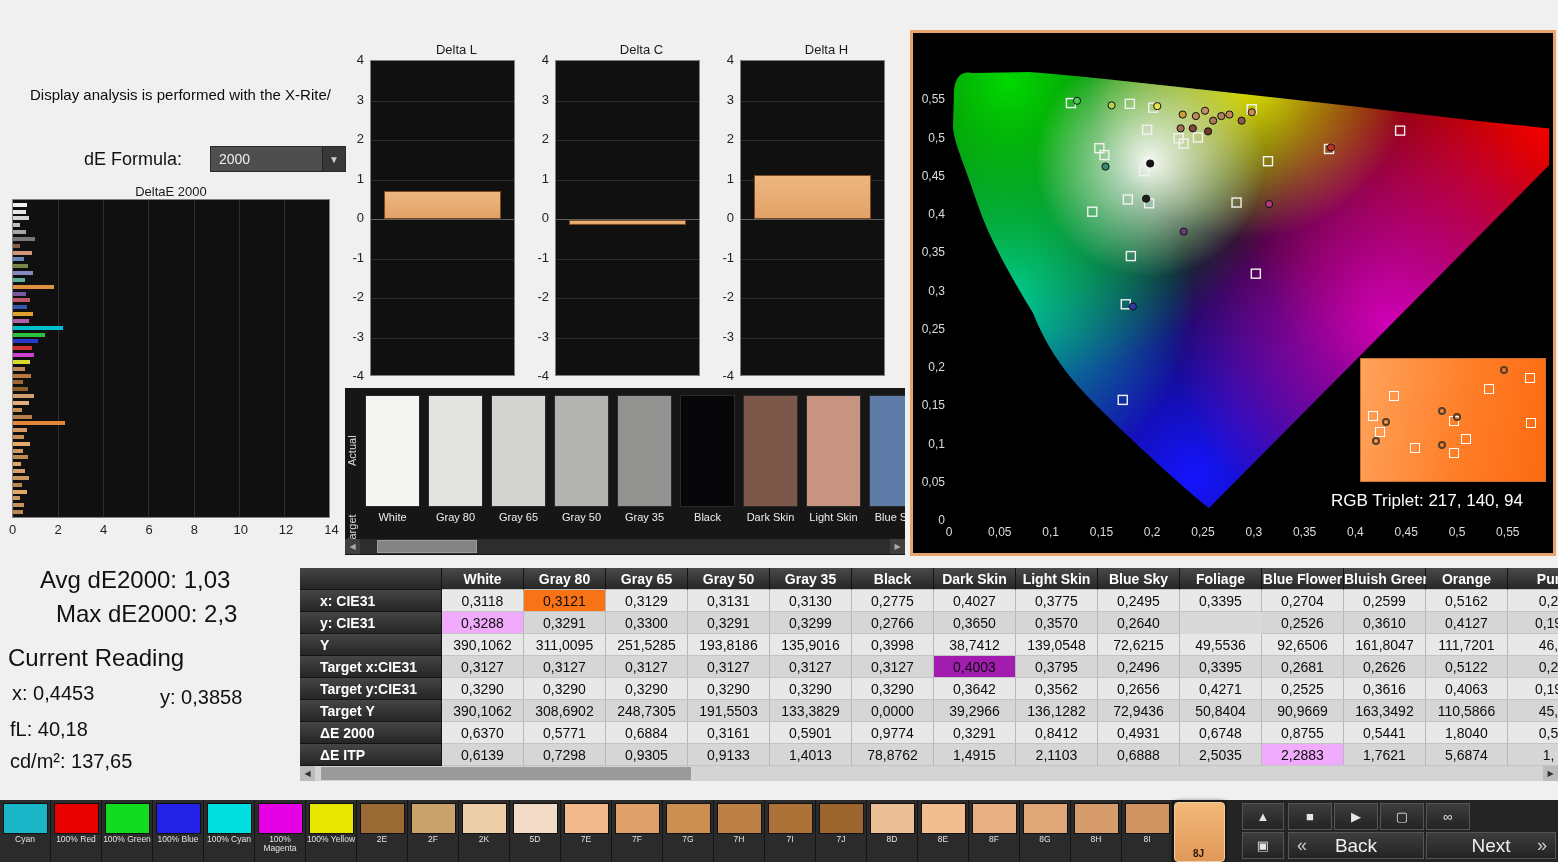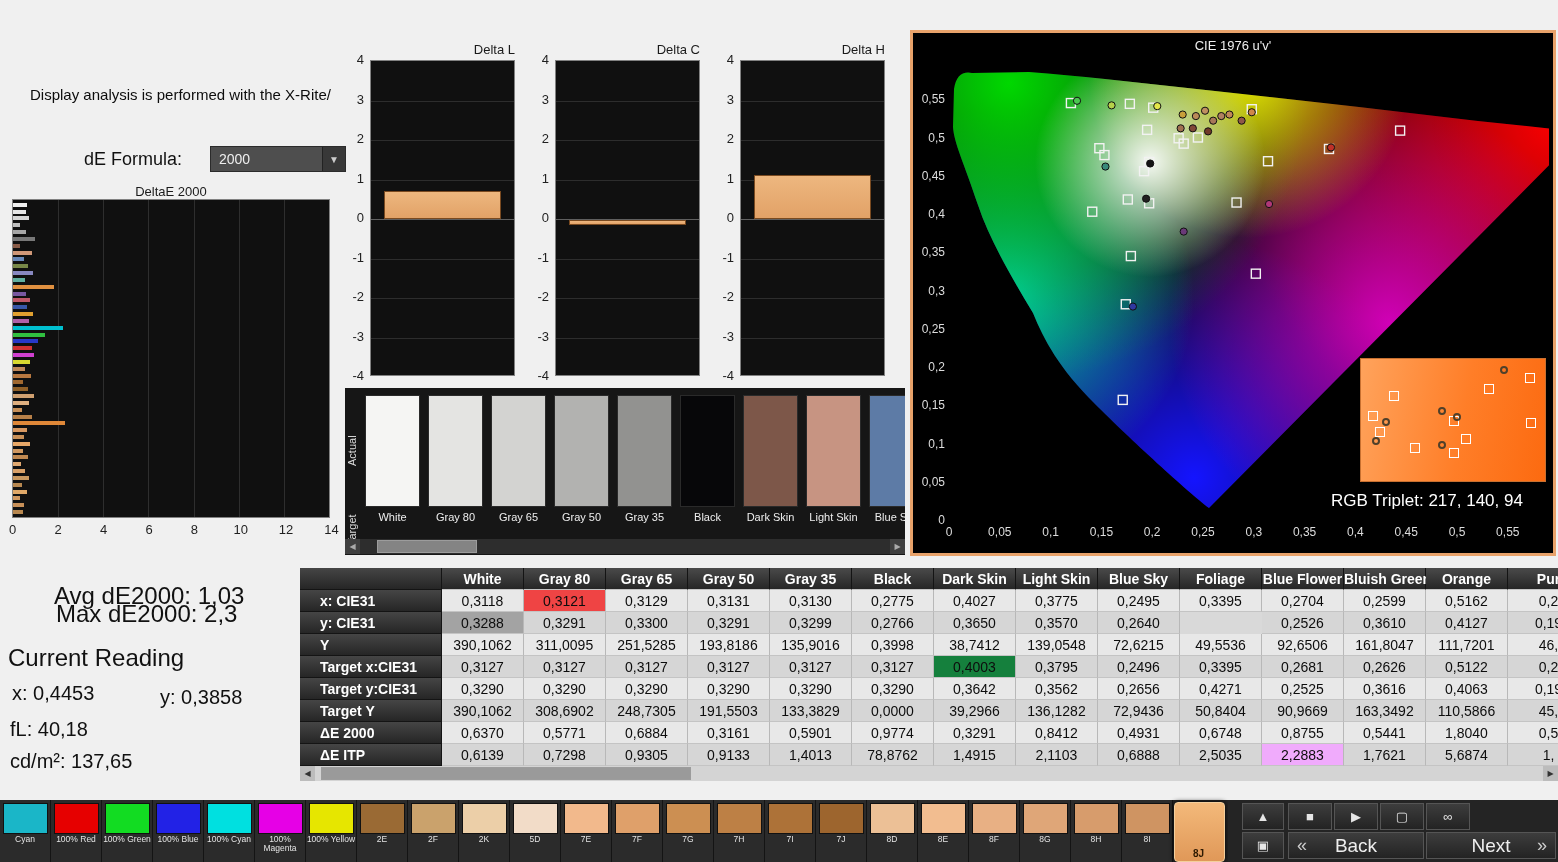--- a/index.html
+++ b/index.html
@@ -9,21 +9,21 @@
   .page-title{left:8px;top:26px;font-size:31px;color:#0b0b0b;}
   .desc{left:30px;top:84px;font-size:15px;line-height:21px;color:#0d0d0d;}
   .formula-label{left:84px;top:149px;font-size:18px;}
   .dd{left:210px;top:146px;width:136px;height:26px;background:#4e4e4e;border:1px solid #2b2b2b;
       color:#eee;font-size:14px;display:flex;align-items:center;box-sizing:border-box;cursor:default;}
   .dd .val{flex:1;padding-left:8px;}
   .dd .dd-arrow{width:22px;height:100%;background:#383838;display:flex;align-items:center;justify-content:center;font-size:10px;color:#ccc;border-left:1px solid #222;}
   .chart-title{font-size:13px;color:#1a1a1a;text-align:center;}
   .plot{background:#101010;border:1px solid #818181;box-sizing:border-box;overflow:hidden;position:absolute;}
   .mini{position:absolute;top:42px;width:178px;height:352px;}
-  .mini .chart-title{position:absolute;left:30px;top:0;width:145px;text-align:right;}
+  .mini .chart-title{position:absolute;left:44px;top:0;width:145px;}
   .strip{left:345px;top:388px;width:560px;height:167px;background:#161616;overflow:hidden;}
   .vlab{position:absolute;left:1px;width:14px;font-size:11px;color:#ddd;writing-mode:vertical-rl;transform:rotate(180deg);text-align:center;}
   .cie{left:910px;top:30px;width:646px;height:526px;background:#000;border:3px solid #e8a26a;box-sizing:border-box;}
   .cie-title{position:absolute;left:0;top:5px;width:100%;text-align:center;font-size:13px;color:#eee;}
   .inset{position:absolute;left:447px;top:325px;width:186px;height:124px;
          background:linear-gradient(100deg,#ffa35c 0%,#ff7e28 55%,#fc6a10 100%);border:1px solid #c87030;box-sizing:border-box;}
   .rgb-text{position:absolute;left:392px;top:458px;width:244px;text-align:center;font-size:17px;color:#fff;}
   .stats div{position:absolute;white-space:nowrap;}
   .table-wrap{left:300px;top:568px;width:1258px;height:198px;overflow:hidden;background:#d9d9d9;}
   .trow{display:flex;height:22px;line-height:22px;font-size:14px;}
@@ -235,21 +235,20 @@
         </div>
       </div>
   <div style="position: absolute; left: 0px; top: 151px; width: 560px; height: 15px; background: rgb(45, 45, 45);">
         <div style="position: absolute; left: 0px; top: 0px; width: 15px; height: 15px; background: rgb(63, 63, 63); color: rgb(170, 170, 170); display: flex; align-items: center; justify-content: center; font-size: 8px;">◀</div>
         <div style="position: absolute; right: 0px; top: 0px; width: 15px; height: 15px; background: rgb(63, 63, 63); color: rgb(170, 170, 170); display: flex; align-items: center; justify-content: center; font-size: 8px;">▶</div>
         <div style="position: absolute; left: 32px; top: 1px; width: 100px; height: 13px; background: rgb(132, 132, 132); border: 1px solid rgb(156, 156, 156); box-sizing: border-box;"></div>
       </div>
     </div>
 
   <div class="abs cie" id="cie">
-    <div class="cie-title">CIE 1976 u'v'</div>
     <div id="cie-svg-holder" style="position:absolute;left:36px;top:25px;width:600px;height:462px;"><svg viewBox="0 0 600 462" width="600" height="462">
           <defs>
             <radialGradient id="gRed" gradientUnits="userSpaceOnUse" cx="610" cy="60" r="340">
               <stop offset="0" stop-color="#ff0000" stop-opacity="1"></stop>
               <stop offset="1" stop-color="#ff0000" stop-opacity="0"></stop>
             </radialGradient>
             <radialGradient id="gBlue" gradientUnits="userSpaceOnUse" cx="245" cy="420" r="240">
               <stop offset="0" stop-color="#1414ff" stop-opacity="1"></stop>
               <stop offset="1" stop-color="#1414ff" stop-opacity="0"></stop>
             </radialGradient>
@@ -373,21 +372,21 @@
         <div style="position: absolute; left: 77px; top: 48px; width: 8px; height: 8px; border: 2px solid rgb(80, 64, 42); border-radius: 50%; box-sizing: border-box;"></div>
         <div style="position: absolute; left: 92px; top: 54px; width: 8px; height: 8px; border: 2px solid rgb(80, 64, 42); border-radius: 50%; box-sizing: border-box;"></div>
         <div style="position: absolute; left: 21px; top: 59px; width: 8px; height: 8px; border: 2px solid rgb(80, 64, 42); border-radius: 50%; box-sizing: border-box;"></div>
         <div style="position: absolute; left: 11px; top: 78px; width: 8px; height: 8px; border: 2px solid rgb(80, 64, 42); border-radius: 50%; box-sizing: border-box;"></div>
         <div style="position: absolute; left: 77px; top: 82px; width: 8px; height: 8px; border: 2px solid rgb(80, 64, 42); border-radius: 50%; box-sizing: border-box;"></div>
       </div>
     <div class="rgb-text">RGB Triplet: 217, 140, 94</div>
   </div>
 
   <div class="stats">
-    <div style="left:54px;top:566px;font-size:24px;margin-top:16px;">Avg dE2000: 1,03</div>
+    <div style="left:40px;top:566px;font-size:24px;">Avg dE2000: 1,03</div>
     <div style="left:56px;top:600px;font-size:24px;">Max dE2000: 2,3</div>
     <div style="left:8px;top:644px;font-size:24px;">Current Reading</div>
     <div style="left:12px;top:682px;font-size:20px;">x: 0,4453</div>
     <div style="left:160px;top:686px;font-size:20px;">y: 0,3858</div>
     <div style="left:10px;top:718px;font-size:20px;">fL: 40,18</div>
     <div style="left:10px;top:750px;font-size:20px;">cd/m²: 137,65</div>
   </div>
 
   <div class="abs table-wrap" id="table">
       <div class="trow thead">
@@ -403,37 +402,37 @@
         <div class="tcell">Blue Sky</div>
         <div class="tcell">Foliage</div>
         <div class="tcell">Blue Flower</div>
         <div class="tcell">Bluish Green</div>
         <div class="tcell">Orange</div>
         <div class="tcell">Pur</div>
       </div>
       <div class="trow">
         <div class="tlabel">x: CIE31</div>
         <div class="tcell" style="background: rgb(232, 232, 232);">0,3118</div>
-        <div class="tcell" style="background: #ef4444;">0,3121</div>
+        <div class="tcell" style="background: #f97316;">0,3121</div>
         <div class="tcell" style="background: rgb(232, 232, 232);">0,3129</div>
         <div class="tcell" style="background: rgb(232, 232, 232);">0,3131</div>
         <div class="tcell" style="background: rgb(232, 232, 232);">0,3130</div>
         <div class="tcell" style="background: rgb(232, 232, 232);">0,2775</div>
         <div class="tcell" style="background: rgb(232, 232, 232);">0,4027</div>
         <div class="tcell" style="background: rgb(232, 232, 232);">0,3775</div>
         <div class="tcell" style="background: rgb(232, 232, 232);">0,2495</div>
         <div class="tcell" style="background: rgb(232, 232, 232);">0,3395</div>
         <div class="tcell" style="background: rgb(232, 232, 232);">0,2704</div>
         <div class="tcell" style="background: rgb(232, 232, 232);">0,2599</div>
         <div class="tcell" style="background: rgb(232, 232, 232);">0,5162</div>
         <div class="tcell" style="background: rgb(232, 232, 232);">0,2</div>
       </div>
       <div class="trow">
         <div class="tlabel">y: CIE31</div>
-        <div class="tcell" style="background: #a3a3a3;">0,3288</div>
+        <div class="tcell" style="background: #f0abfc;">0,3288</div>
         <div class="tcell" style="background: rgb(214, 214, 214);">0,3291</div>
         <div class="tcell" style="background: rgb(214, 214, 214);">0,3300</div>
         <div class="tcell" style="background: rgb(214, 214, 214);">0,3291</div>
         <div class="tcell" style="background: rgb(214, 214, 214);">0,3299</div>
         <div class="tcell" style="background: rgb(214, 214, 214);">0,2766</div>
         <div class="tcell" style="background: rgb(214, 214, 214);">0,3650</div>
         <div class="tcell" style="background: rgb(214, 214, 214);">0,3570</div>
         <div class="tcell" style="background: rgb(214, 214, 214);">0,2640</div>
         <div class="tcell" style="background: rgb(214, 214, 214); margin-top: 28px;">0,4318</div>
         <div class="tcell" style="background: rgb(214, 214, 214);">0,2526</div>
@@ -459,21 +458,21 @@
         <div class="tcell" style="background: rgb(232, 232, 232);">46,</div>
       </div>
       <div class="trow">
         <div class="tlabel">Target x:CIE31</div>
         <div class="tcell" style="background: rgb(214, 214, 214);">0,3127</div>
         <div class="tcell" style="background: rgb(214, 214, 214);">0,3127</div>
         <div class="tcell" style="background: rgb(214, 214, 214);">0,3127</div>
         <div class="tcell" style="background: rgb(214, 214, 214);">0,3127</div>
         <div class="tcell" style="background: rgb(214, 214, 214);">0,3127</div>
         <div class="tcell" style="background: rgb(214, 214, 214);">0,3127</div>
-        <div class="tcell" style="background: #15803d;">0,4003</div>
+        <div class="tcell" style="background: #a21caf;">0,4003</div>
         <div class="tcell" style="background: rgb(214, 214, 214);">0,3795</div>
         <div class="tcell" style="background: rgb(214, 214, 214);">0,2496</div>
         <div class="tcell" style="background: rgb(214, 214, 214);">0,3395</div>
         <div class="tcell" style="background: rgb(214, 214, 214);">0,2681</div>
         <div class="tcell" style="background: rgb(214, 214, 214);">0,2626</div>
         <div class="tcell" style="background: rgb(214, 214, 214);">0,5122</div>
         <div class="tcell" style="background: rgb(214, 214, 214);">0,2</div>
       </div>
       <div class="trow">
         <div class="tlabel">Target y:CIE31</div>

